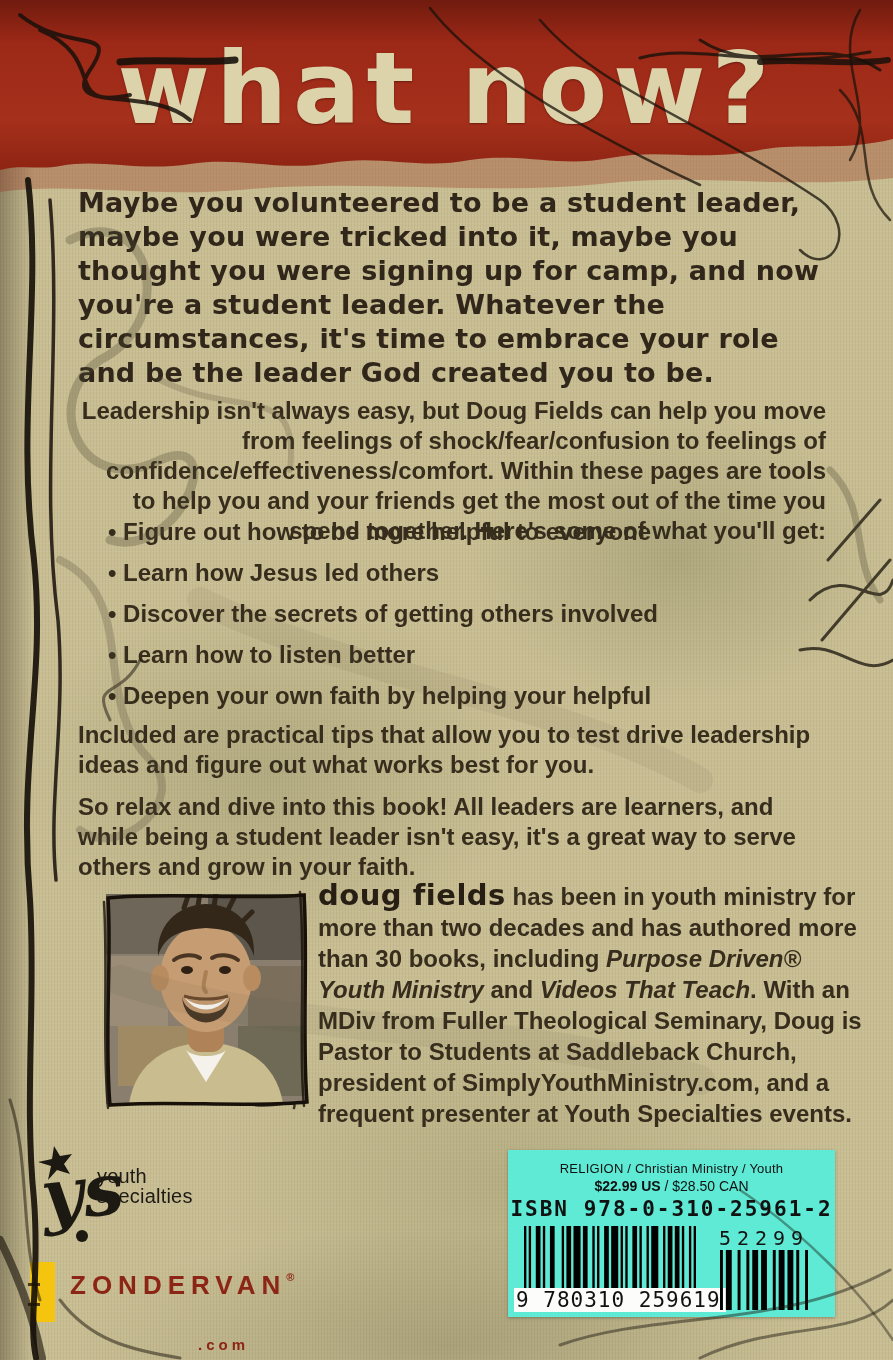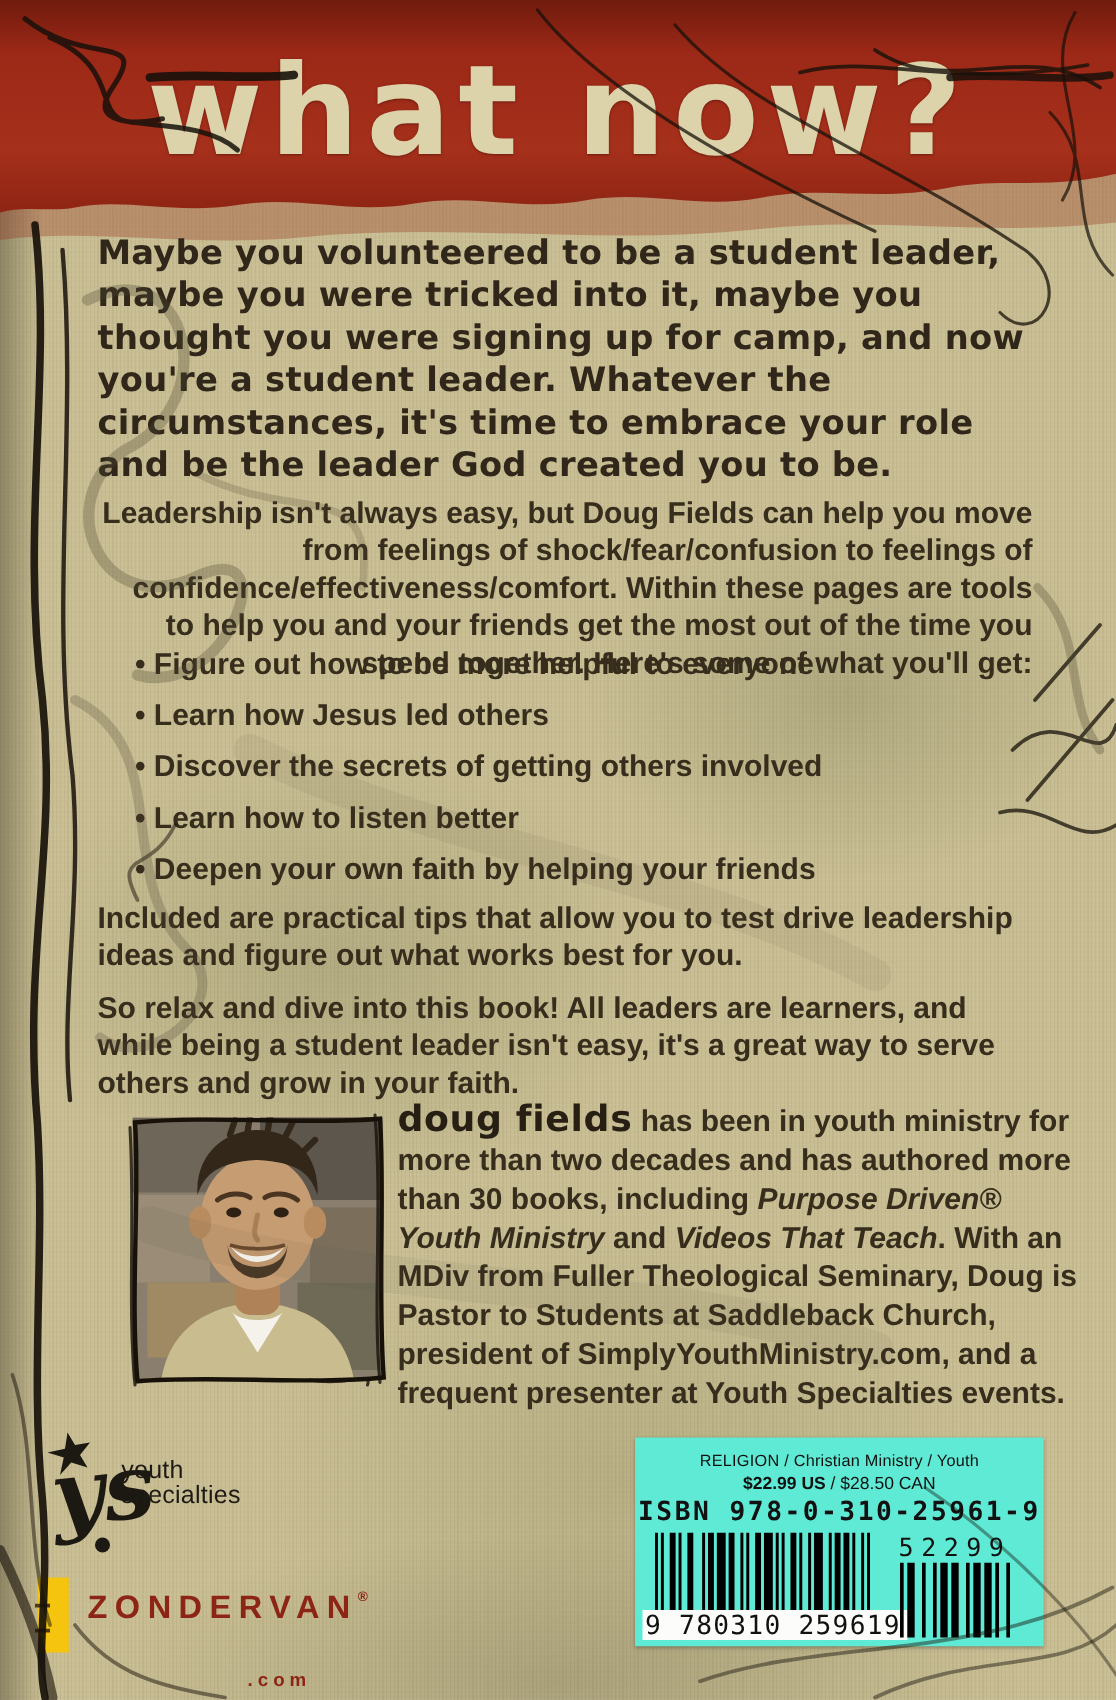--- a/index.html
+++ b/index.html
@@ -152,21 +152,21 @@
 
   <p class="col intro">Maybe you volunteered to be a student leader, maybe you were tricked into it, maybe you thought you were signing up for camp, and now you're a student leader. Whatever the circumstances, it's time to embrace your role and be the leader God created you to be.</p>
 
   <p class="col bodytxt lead">Leadership isn't always easy, but Doug Fields can help you move from feelings of shock/fear/confusion to feelings of confidence/effectiveness/comfort. Within these pages are tools to help you and your friends get the most out of the time you spend together. Here's some of what you'll get:</p>
 
   <ul class="col bullets">
     <li>Figure out how to be more helpful to everyone</li>
     <li>Learn how Jesus led others</li>
     <li>Discover the secrets of getting others involved</li>
     <li>Learn how to listen better</li>
-    <li>Deepen your own faith by helping your friends</li>
+    <li>Deepen your own faith by helping your helpful</li>
   </ul>
 
   <p class="col bodytxt tips">Included are practical tips that allow you to test drive leadership ideas and figure out what works best for you.</p>
 
   <p class="col bodytxt closing">So relax and dive into this book! All leaders are learners, and while being a student leader isn't easy, it's a great way to serve others and grow in your faith.</p>
 
   <div class="author-row">
     <div class="photo">
       <svg width="216" height="226" viewBox="0 0 216 226">
         <defs>
@@ -234,21 +234,21 @@
         <i class="z-tick1"></i>
         <i class="z-tick2"></i>
       </div>
     <div class="z-name"><span>ZONDERVAN</span><span class="z-reg">®</span></div>
     <div class="z-com">.com</div>
   </div>
 
   <div class="isbn-box">
     <div class="isbn-cat">RELIGION / Christian Ministry / Youth</div>
     <div class="isbn-price"><b>$22.99 US</b><span> / $28.50 CAN</span></div>
-    <div class="isbn-line">ISBN 978-0-310-25961-9</div>
+    <div class="isbn-line">ISBN 978-0-310-25961-2</div>
     <div class="barcode-zone">
       <svg id="bc-main" class="barcode-main" width="180" height="86" fill="#000">
           <rect x="0.00" y="0" width="2.36" height="76"></rect>
           <rect x="4.71" y="0" width="2.36" height="76"></rect>
           <rect x="11.78" y="0" width="4.71" height="62"></rect>
           <rect x="18.85" y="0" width="2.36" height="62"></rect>
           <rect x="25.92" y="0" width="4.71" height="62"></rect>
           <rect x="37.70" y="0" width="2.36" height="62"></rect>
           <rect x="42.41" y="0" width="4.71" height="62"></rect>
           <rect x="49.48" y="0" width="7.07" height="62"></rect>

